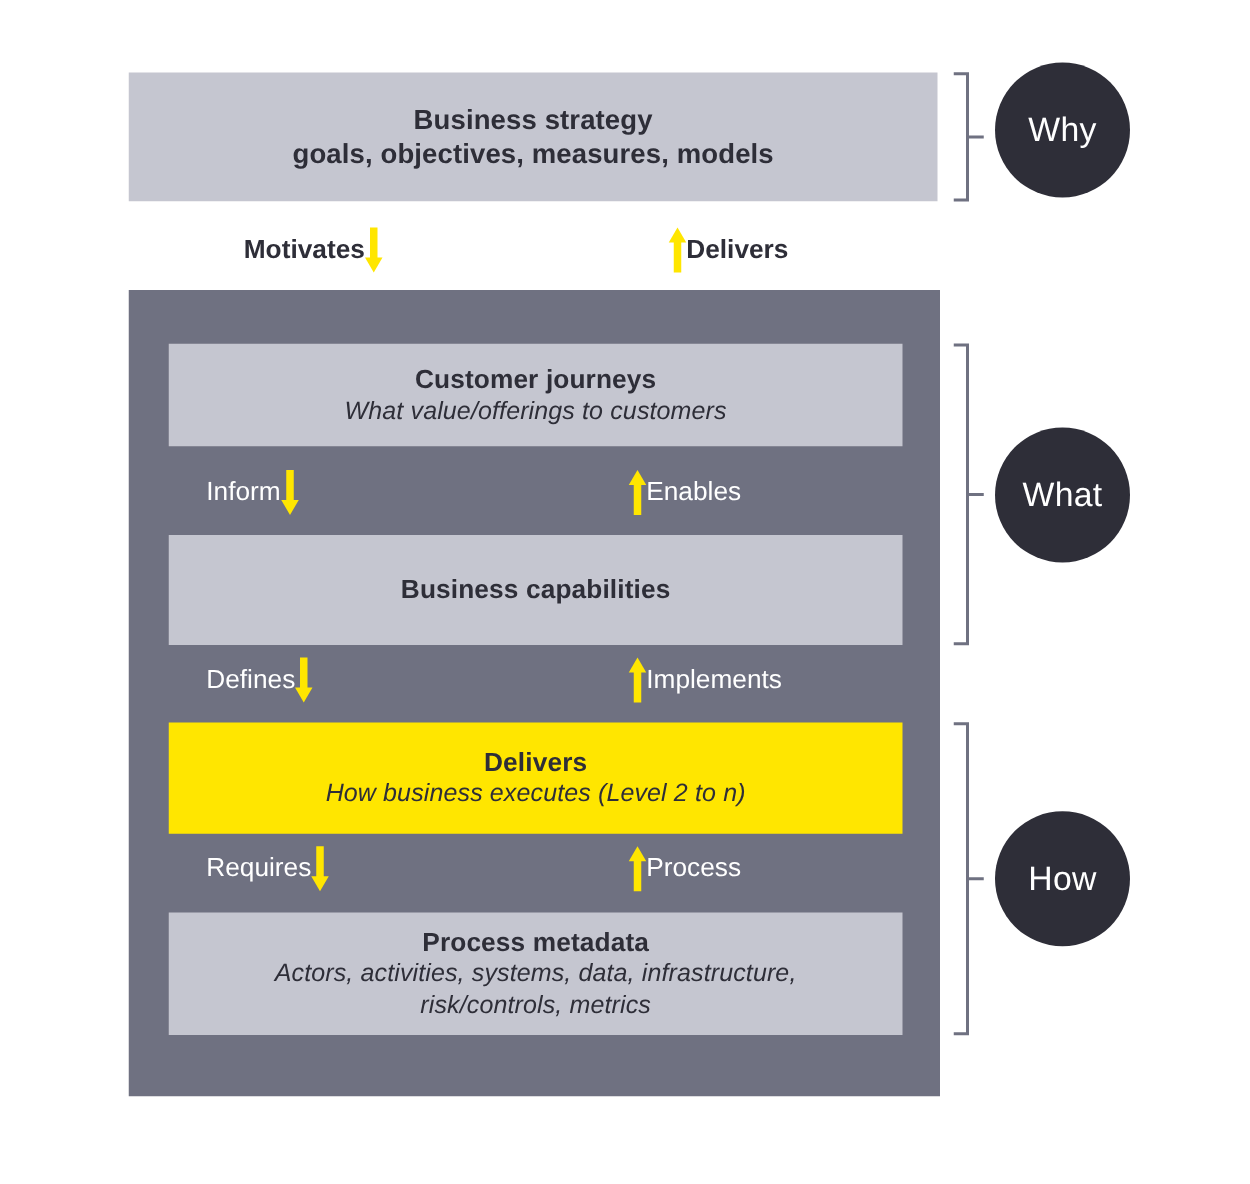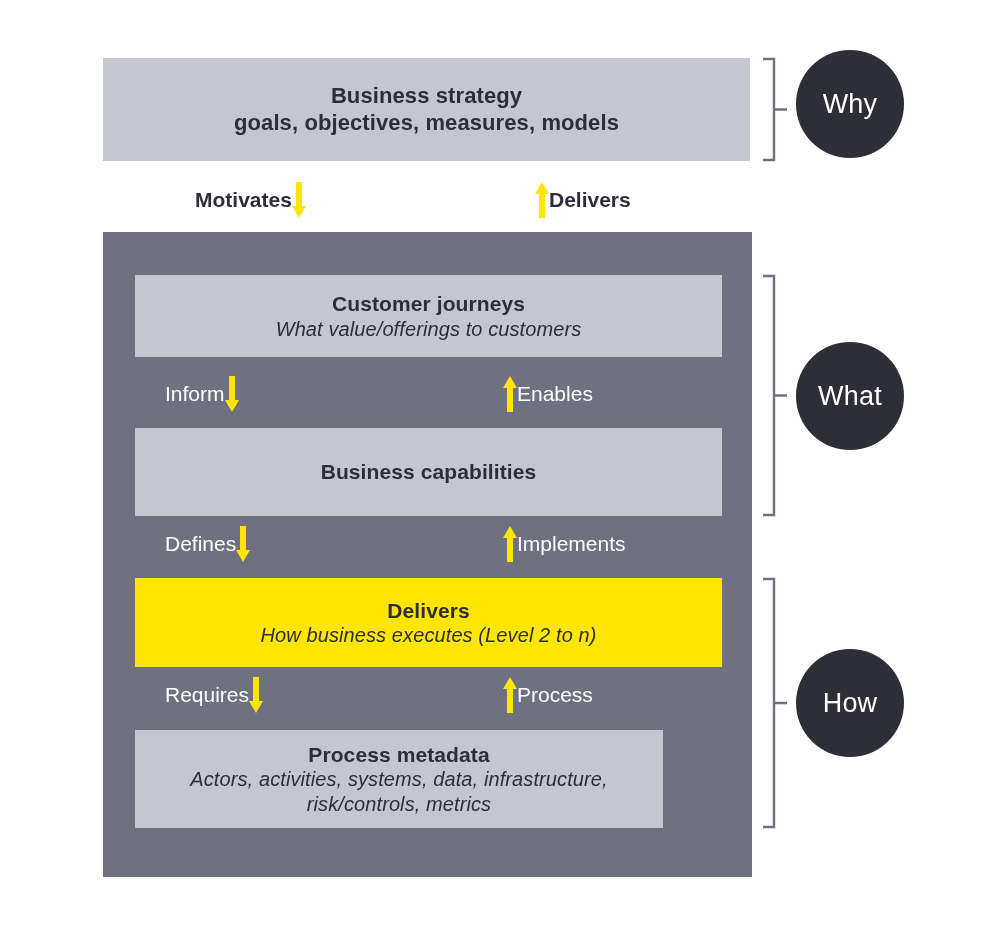--- a/index.html
+++ b/index.html
@@ -66,21 +66,21 @@
     position: absolute;
     left: 103px; top: 232px;
     width: 649px; height: 645px;
     background: #6f7181;
   }
 
   
   #journeys-box     { left: 135px; top: 275px; width: 587px; height: 82px; }
   #capabilities-box { left: 135px; top: 428px; width: 587px; height: 88px; }
   #processes-box    { left: 135px; top: 578px; width: 587px; height: 89px; }
-  #metadata-box     { left: 135px; top: 730px; width: 528px; height: 98px; }
+  #metadata-box     { left: 135px; top: 730px; width: 587px; height: 98px; }
 
   
   .connector-row {
     position: absolute;
     left: 135px;
     width: 587px;
     height: 44px;
   }
 
   .connector-left, .connector-right {

